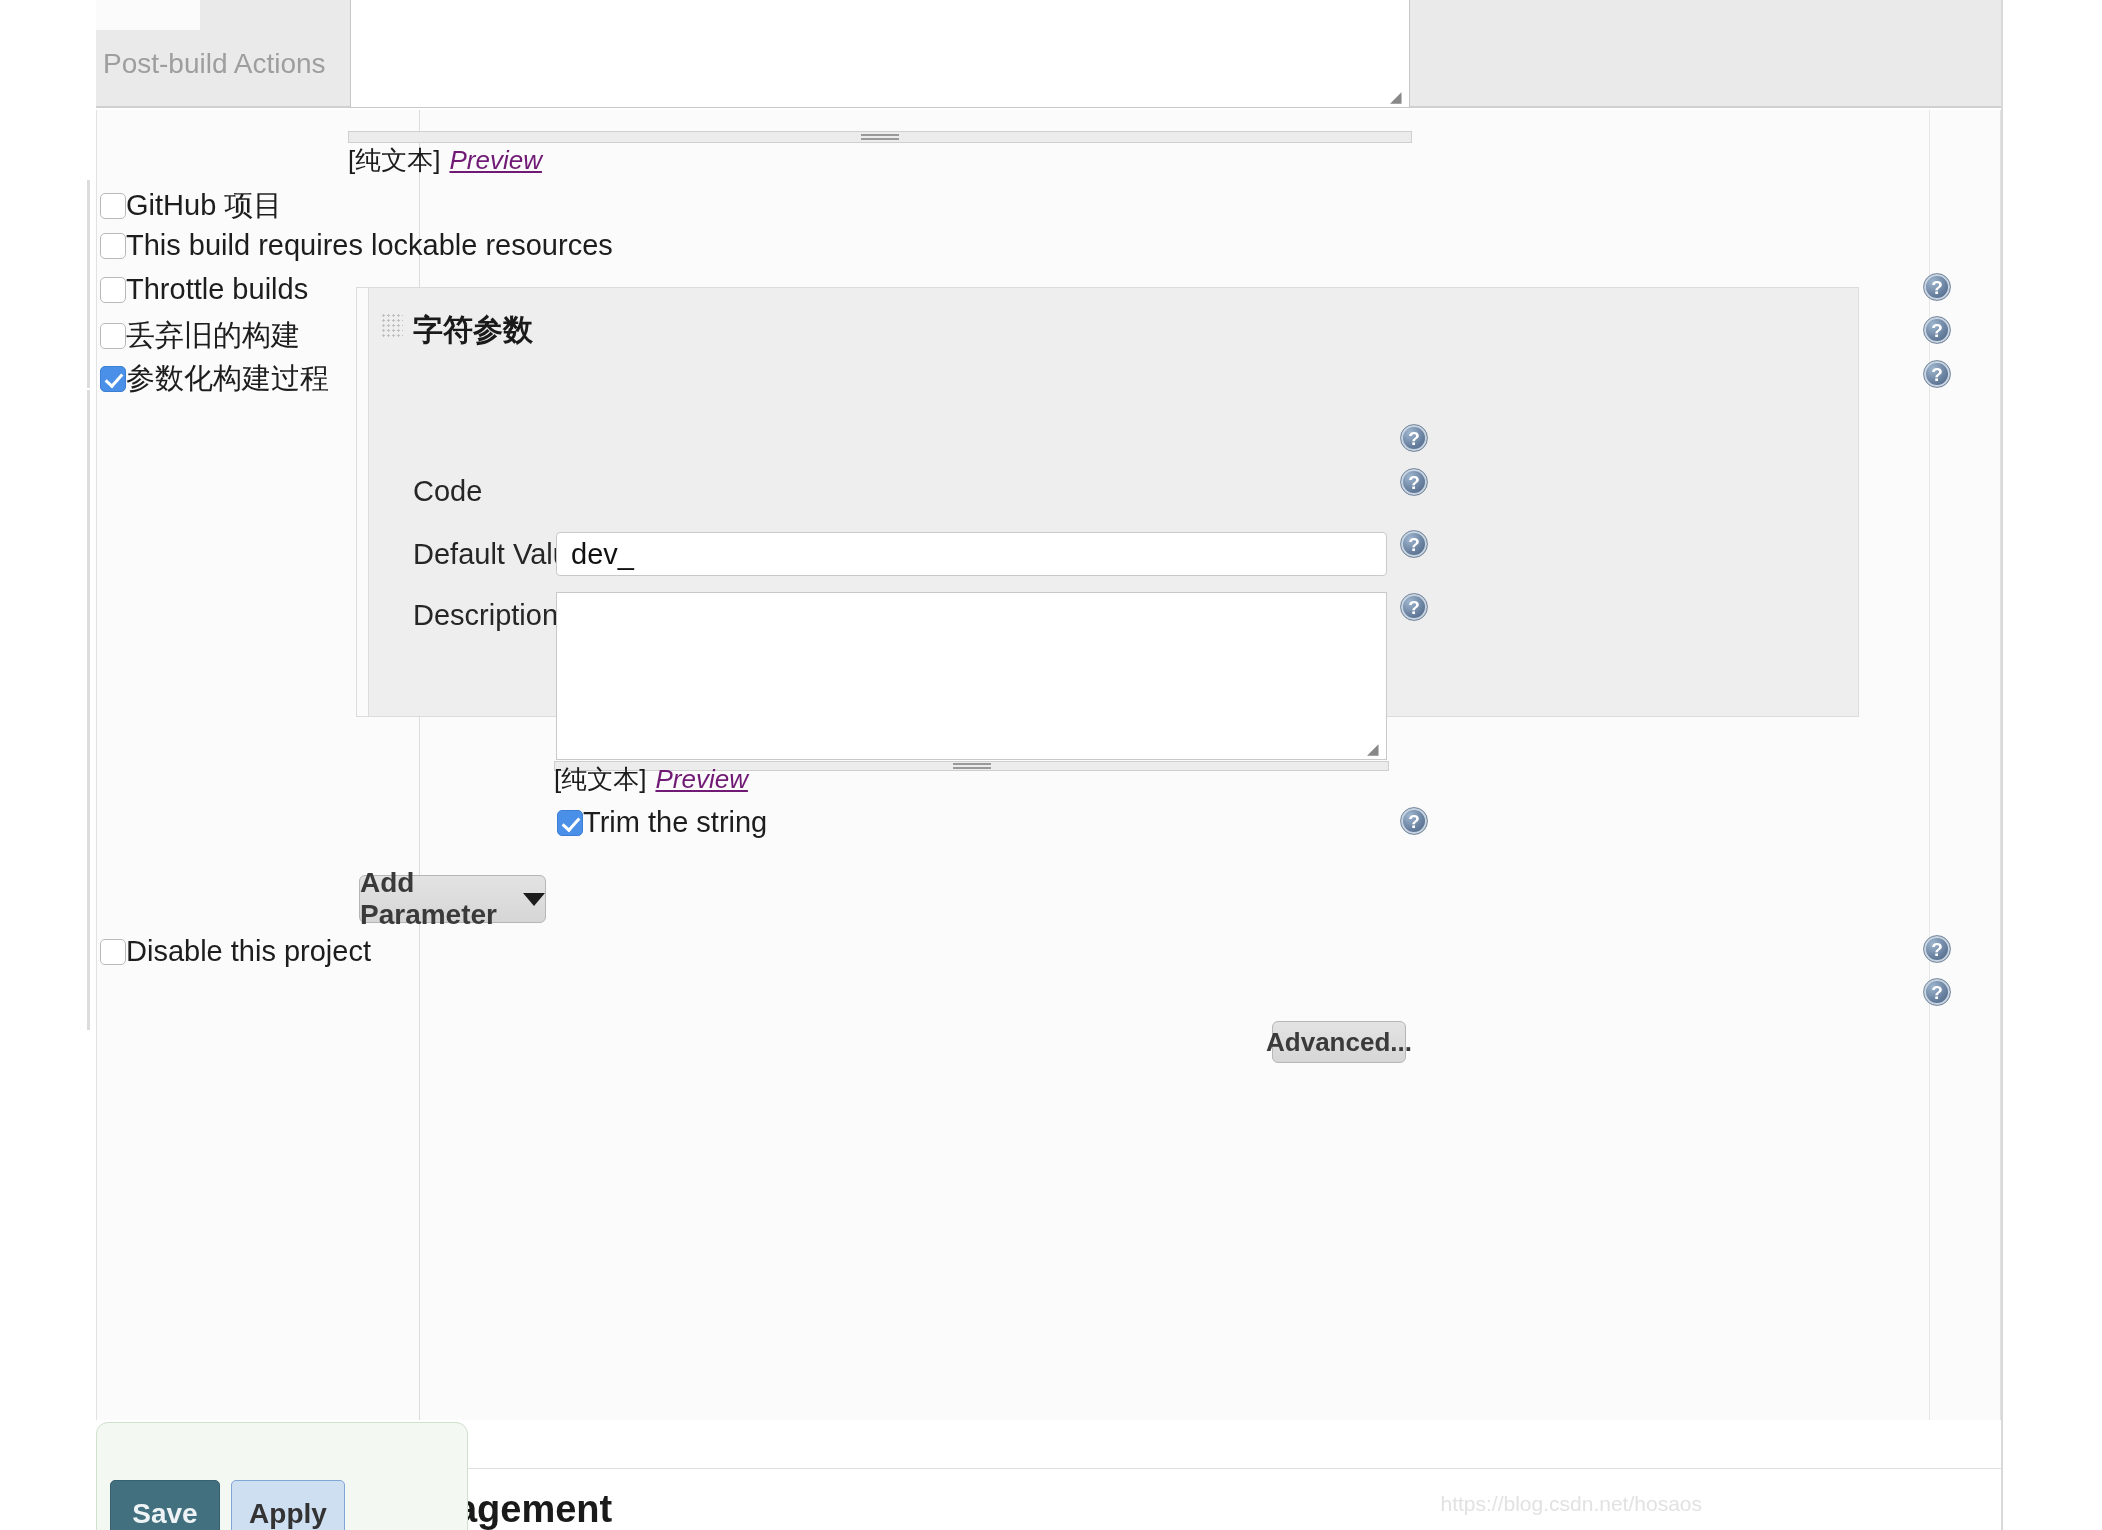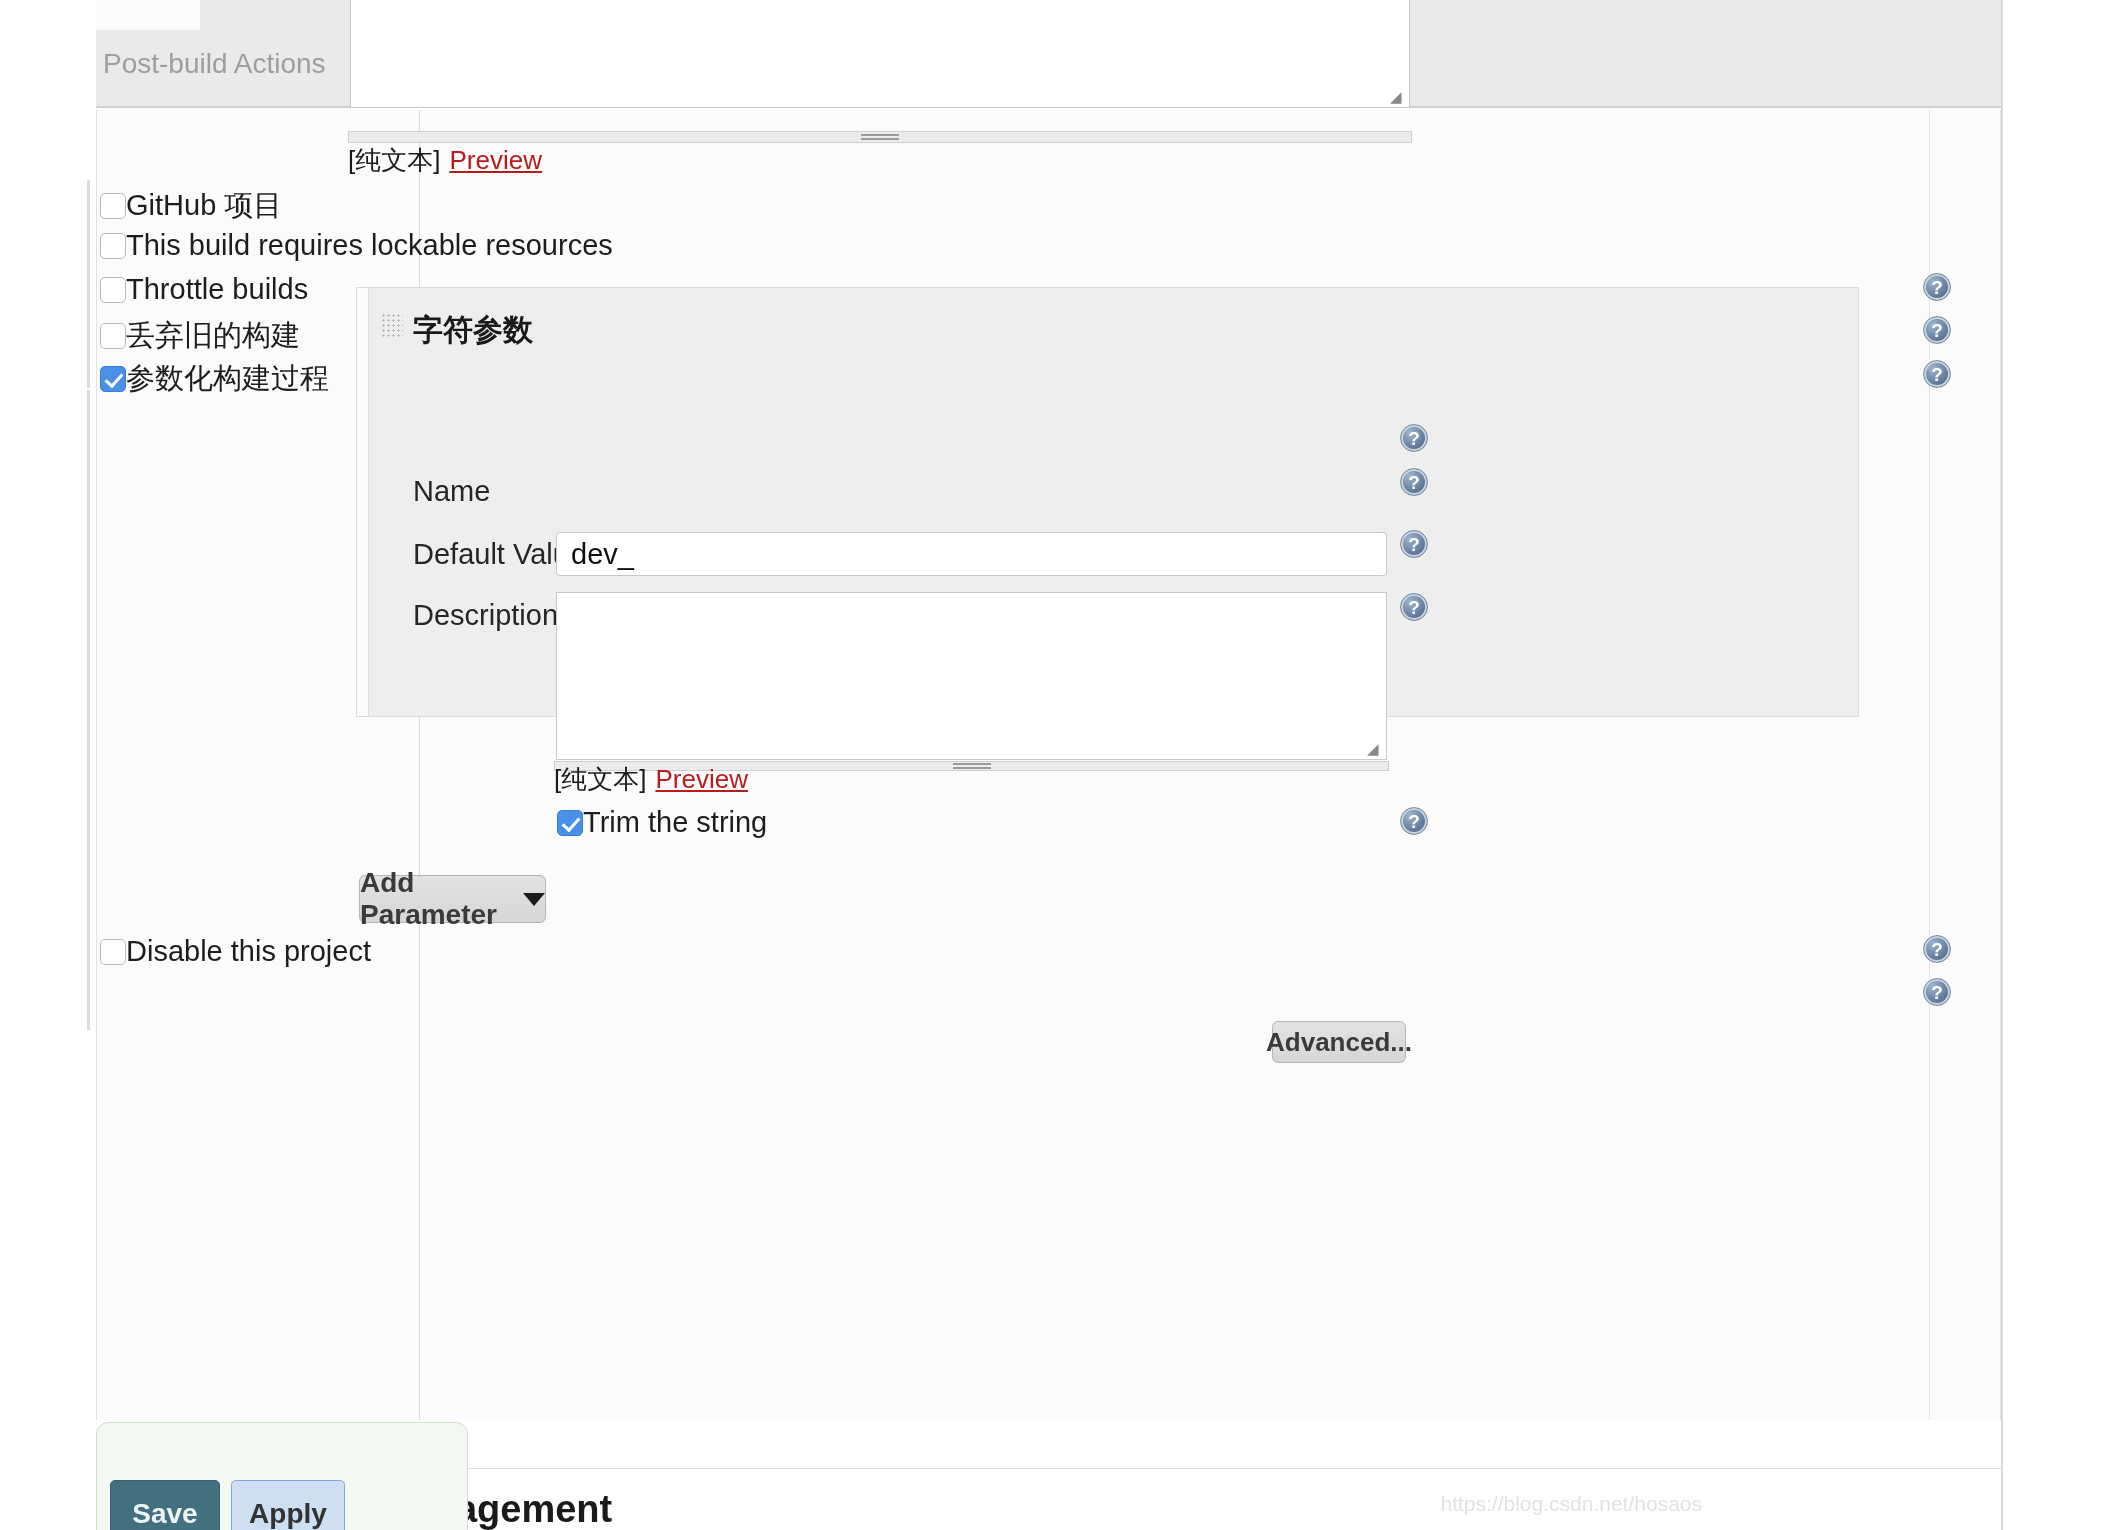--- a/index.html
+++ b/index.html
@@ -76,21 +76,21 @@
     position: absolute; left: 50%; top: 50%;
     transform: translate(-50%,-50%);
     width: 38px; height: 6px;
     border-top: 2px solid #9a9a9a; border-bottom: 2px solid #9a9a9a;
   }
   .plainrow {
     position: absolute; display: flex; align-items: baseline; gap: 9px;
     font-size: 26px; color: #1b1b1b; white-space: nowrap;
   }
   .plainrow a {
-    color: #b91c1c; text-decoration: underline; cursor: pointer;
+    color: #701a75; text-decoration: underline; cursor: pointer; font-style: italic;
   }
 
   
   .cbrow {
     position: absolute; display: flex; align-items: center; 
     white-space: nowrap;
   }
   .cb {
     width: 26px; height: 26px; border-radius: 5px;
     border: 1px solid #b9b9b9; background: #fff;
@@ -335,21 +335,21 @@
     <div class="paramwrap-stripe"></div>
 
     <div class="grip"></div>
     <div class="param-title">字符参数</div>
 
     <div class="xbtn">
       <span>X</span>
     </div>
   </div>
 
-  <div class="fieldlabel" style="left:413px;top:475px;">Name</div>
+  <div class="fieldlabel" style="left:413px;top:475px;">Code</div>
 
   <div class="fieldlabel" style="left:413px;top:538px;">Default Value</div>
   <input class="textinput" style="left: 556px; top: 532px; width: 831px; height: 44px;" value="dev_">
   <div class="redact"></div>
 
   <div class="fieldlabel" style="left:413px;top:599px;">Description</div>
   <div class="desc-box">
     <span class="desc-resize">◢</span>
   </div>
   <div class="desc-splitter">

